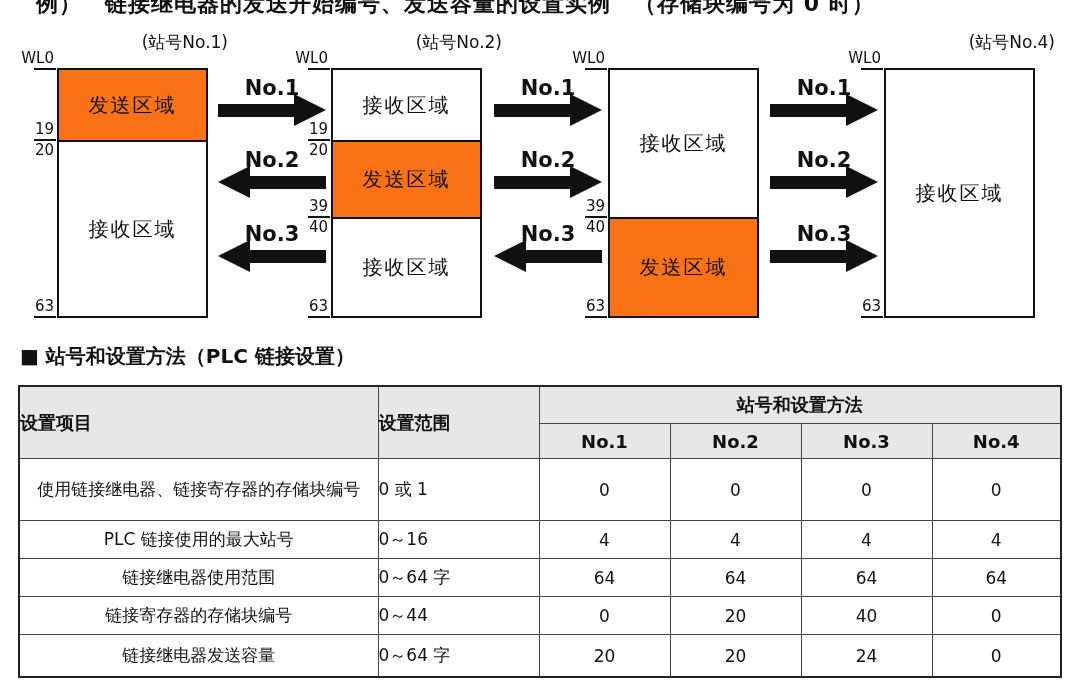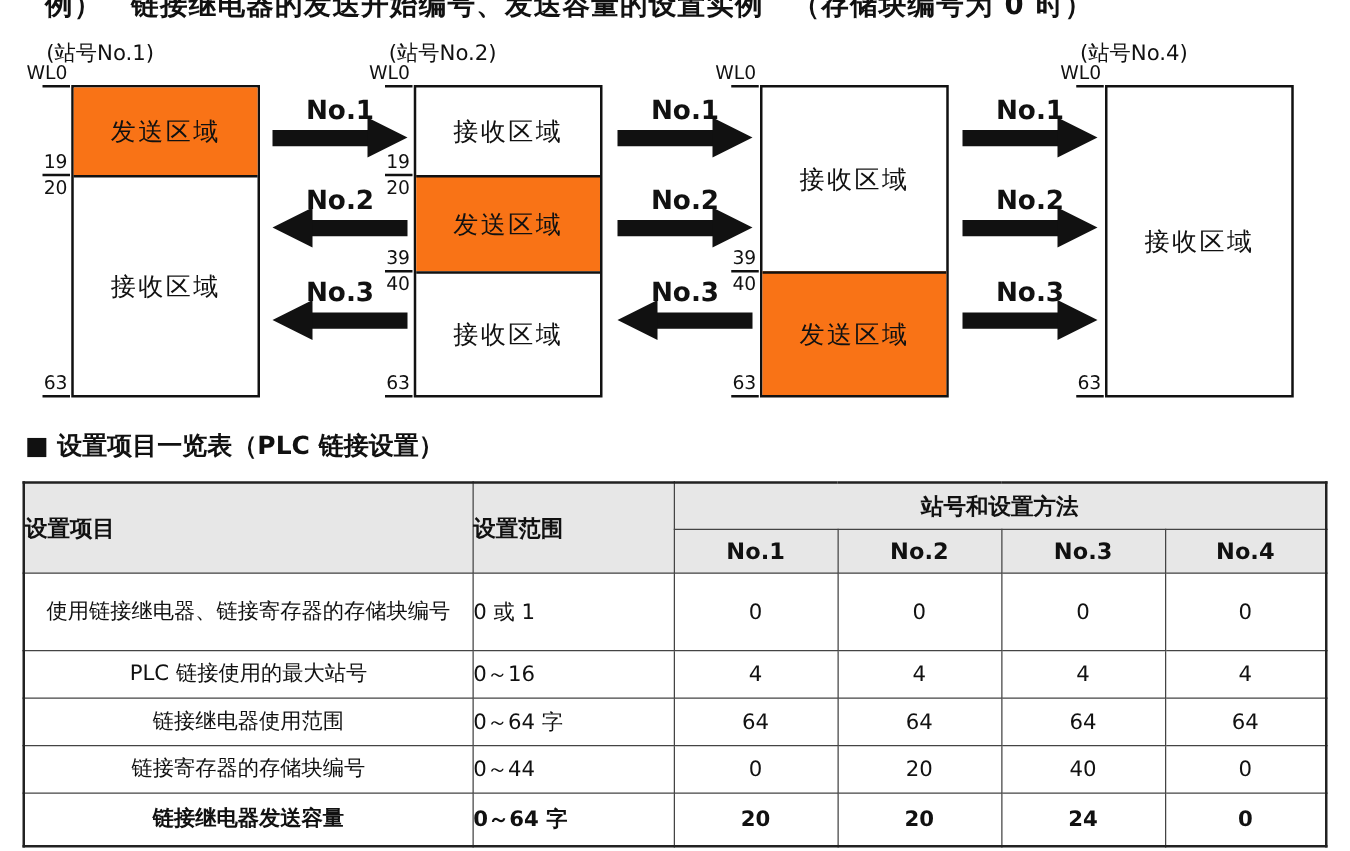--- a/index.html
+++ b/index.html
@@ -8,21 +8,21 @@
     background:#fff; color:#111;
     font-family:"DejaVu Sans", sans-serif;
   }
   
   .page-title {
     position:absolute; top:-11px; left:36px;
     font-size:22px; font-weight:bold; white-space:nowrap; letter-spacing:1px;
   }
   
   .diagram { position:absolute; left:0; top:0; width:1080px; height:338px; }
-  .station-label { position:absolute; top:31px; width:191px; text-align:left; font-size:17px; }
+  .station-label { position:absolute; top:31px; width:191px; text-align:right; font-size:17px; }
   .sbox {
     position:absolute; top:68px; width:151px; height:250px;
     border:2px solid #111; background:#fff; box-sizing:border-box;
     display:flex; flex-direction:column;
   }
   .seg { box-sizing:border-box; display:flex; align-items:center; justify-content:center;
          font-size:20px; letter-spacing:2px; }
   .seg.grow { flex:1 1 auto; }
   .seg + .seg { border-top:2px solid #111; }
   .seg.send { background:#f97316; }
@@ -51,21 +51,21 @@
   table.settings { border:2px solid #222; }
   table.settings th { background:#e7e7e7; font-weight:bold; }
   th.hitem, th.hrange { text-align:left; padding-left:12px; font-size:18px; }
   th.hgroup { text-align:center; font-size:18px; height:36px;margin-left:25px; }
   th.hstation { text-align:center; font-size:18px; height:34px; }
   td.item  { text-align:center; padding:4px 8px 4px 12px; line-height:1.35; }
   td.range { text-align:left; padding-left:12px; }
   td.val   { text-align:center; }
   tr.r-tall td { height:61px; }
   tr.r-std  td { height:37px; }
-  tr.r-last td { height:41px;font-weight:bold; }
+  tr.r-last td { height:41px; }
 </style>
 </head>
 <body>
 
 <div class="page">
 
   <div class="page-title">例）　链接继电器的发送开始编号、发送容量的设置实例　（存储块编号为 0 时）</div>
 
   <div class="diagram">
 
@@ -167,21 +167,21 @@
       <span class="shaft"></span>
         <span class="head"></span>
     </div>
     <div class="arrow right" style="left:770px;top:240px">
       <span class="alabel">No.3</span>
       <span class="shaft"></span>
         <span class="head"></span>
     </div>
   </div>
 
-  <div class="section-heading">■ 设置项目一览表（PLC 链接设置）</div>
+  <div class="section-heading">■ 站号和设置方法（PLC 链接设置）</div>
 
   <table class="settings">
     <colgroup>
       <col style="width:359px">
         <col style="width:161px">
       <col style="width:131px">
         <col style="width:131px">
         <col style="width:131px">
         <col style="width:129px">
     </colgroup>

